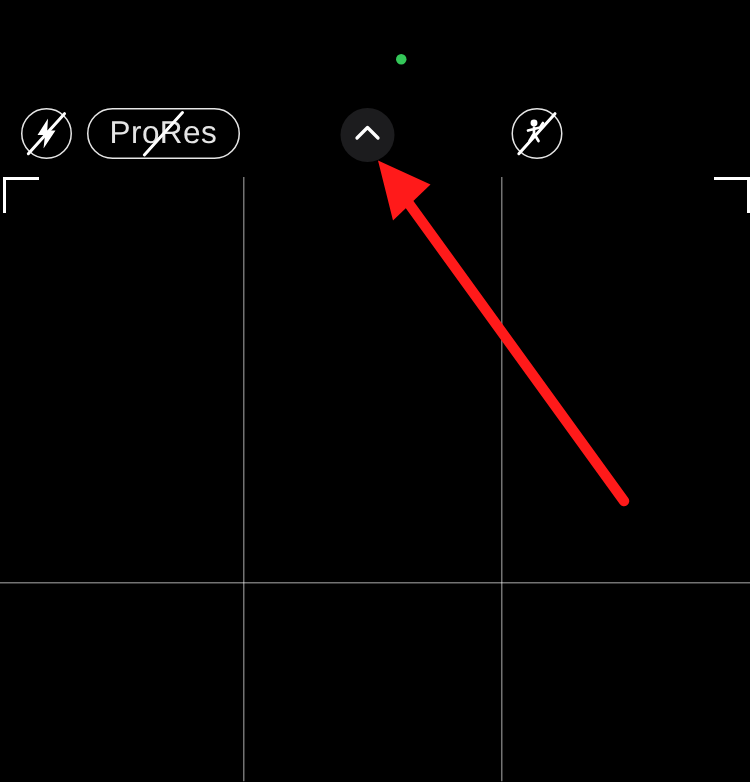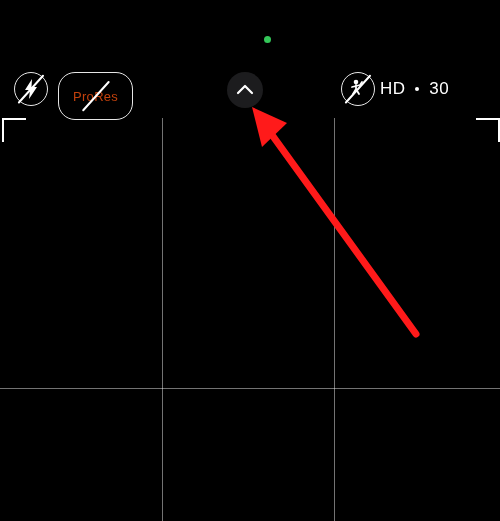--- a/index.html
+++ b/index.html
@@ -66,31 +66,31 @@
     top: 50%;
     margin-left: -0.8px;
     margin-top: -19px;
     pointer-events: none;
   }
 
   .prores-pill {
     position: absolute;
     top: 2px;
     left: 58px;
-    height: 48px;
+    height: 34px;
     border: 1.5px solid rgba(255,255,255,0.9);
     border-radius: 17px;
     box-sizing: border-box;
     padding: 0 14px;
     display: flex;
     align-items: center;
     justify-content: center;
-    font-size: 13px;
+    font-size: 21px;
     letter-spacing: 0.3px;
-    color: #c2410c;
+    color: #e5e5e5;
     position: absolute;
   }
   .prores-pill .slash {
     height: 40px;
     margin-top: -20px;
   }
 
   .expand-btn {
     position: absolute;
     top: 2px;
@@ -211,25 +211,20 @@
     <div class="action-btn">
       <span>
         <svg width="20" height="20" viewBox="0 0 20 20">
           <circle cx="8" cy="5" r="2.3" fill="#fff"></circle>
           <path d="M8 8 L8 12 L5 17 M8 12 L11 17 M8 9 L4 10 M8 9 L12 8 L14 5" stroke="#fff" stroke-width="1.8" fill="none" stroke-linecap="round" stroke-linejoin="round"></path>
         </svg>
       </span>
       <span class="slash"></span>
     </div>
 
-    <div class="right-txt">
-      <span>HD</span>
-      <span class="dot"></span>
-      <span>30</span>
-    </div>
 
   </div>
 
   <div class="bracket tl"></div>
   <div class="bracket tr"></div>
 
   <div class="gridline-v v1"></div>
   <div class="gridline-v v2"></div>
   <div class="gridline-h h1"></div>
 

